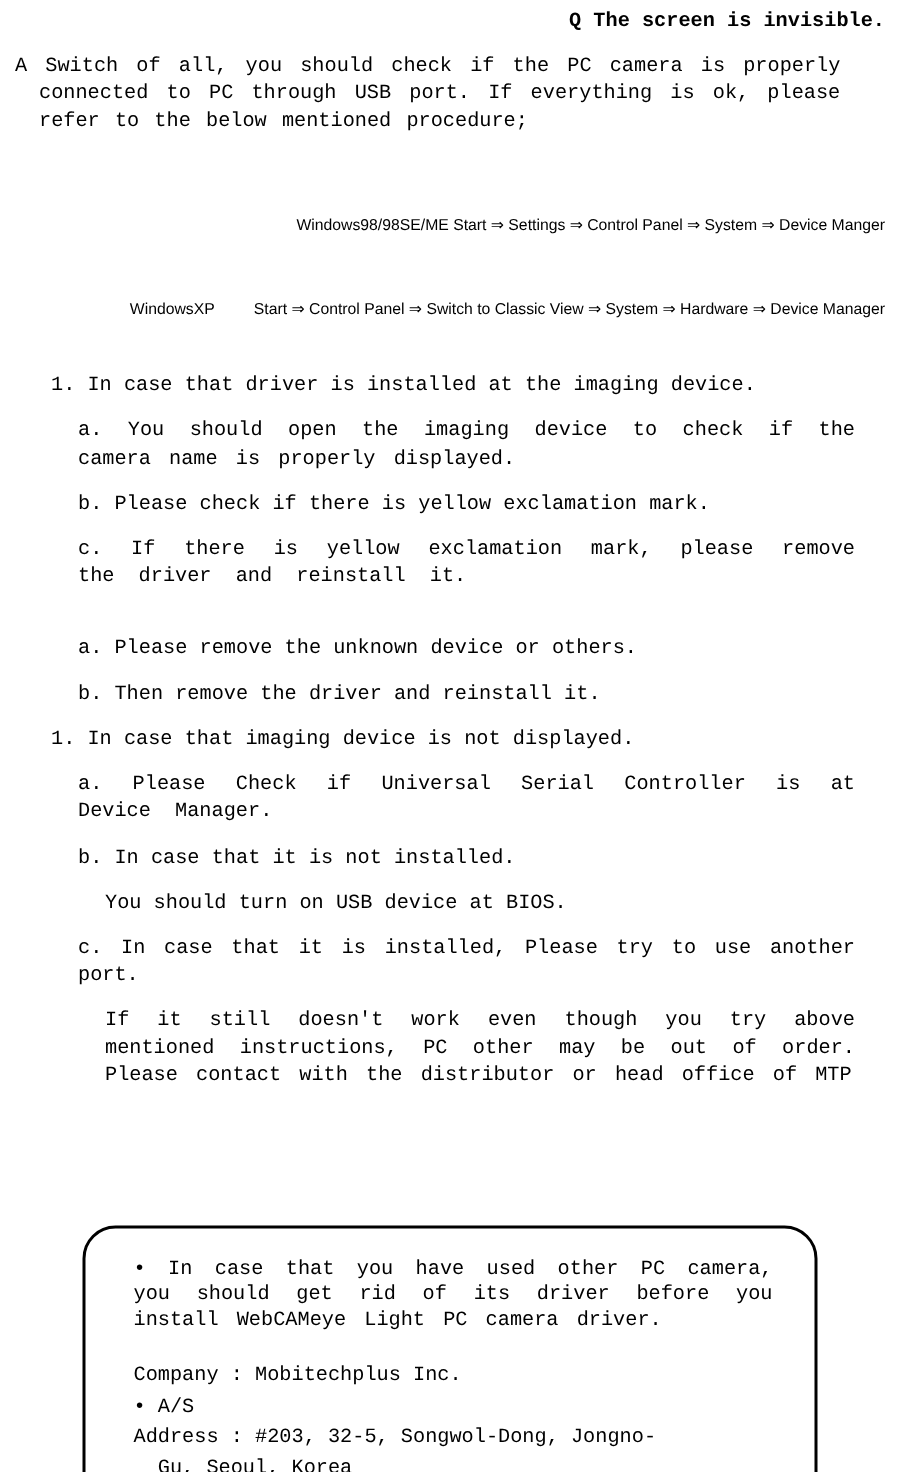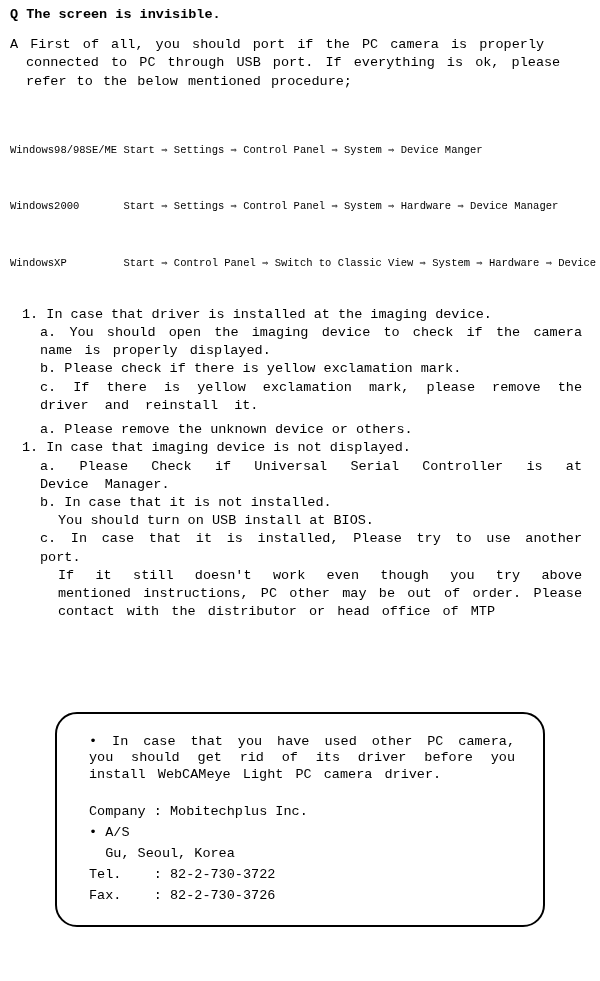--- a/index.html
+++ b/index.html
@@ -9,41 +9,43 @@
     color: #000;
     background: #fff;
     width: 600px;
     margin: 0;
     padding: 6px 10px 20px 10px;
     box-sizing: border-box;
   }
   .q-line {
     font-weight: bold;
     margin-bottom: 12px;
+    text-align: right;
   }
   .a-block {
     text-align: justify;
     margin: 0 0 12px 0;
     padding-left: 0;
     word-spacing: 2px;
   }
   .os-table {
     font-size: 10.5px;
     line-height: 1.8;
     margin-bottom: 14px;
     white-space: pre;
-    font-family: Liberation Mono, monospace;
+    font-family: Liberation Sans, sans-serif;
+    text-align: right;
   }
   .os-row { }
   .num-block {
     text-align: justify;
     margin: 0 8px 0 12px;
   }
   .num-block p {
-    margin: 0;
+    margin: 12px;
   }
   .sub-indent { padding-left: 18px; text-align: justify; }
   .sub-indent2 { padding-left: 36px; text-align: justify; }
   .note-box-wrap {
     margin: 90px auto 30px auto;
     width: 490px;
   }
   .note-box {
     border: 2.5px solid #000;
     border-radius: 22px;
@@ -56,49 +58,50 @@
   .justify { text-align: justify; }
   .spread { text-align: justify; word-spacing: 4px; }
   .spread-more { text-align: justify; word-spacing: 8px; }
 </style>
 </head>
 <body>
 
 <div class="q-line">Q The screen is invisible.</div>
 
 <div class="a-block">
-  <div class="spread">A First of all, you should port if the PC camera is properly</div>
+  <div class="spread">A Switch of all, you should check if the PC camera is properly</div>
   <div class="spread" style="padding-left:16px;">connected to PC through USB port. If everything is ok, please</div>
   <div style="padding-left:16px;">refer to the below mentioned procedure;</div>
 </div>
 
 <div class="os-table">
   <div class="os-row">Windows98/98SE/ME Start ⇒ Settings ⇒ Control Panel ⇒ System ⇒ Device Manger</div>
-  <div class="os-row">Windows2000       Start ⇒ Settings ⇒ Control Panel ⇒ System ⇒ Hardware ⇒ Device Manager</div>
   <div class="os-row">WindowsXP         Start ⇒ Control Panel ⇒ Switch to Classic View ⇒ System ⇒ Hardware ⇒ Device Manager</div>
 </div>
 
 <div class="num-block">
   <p>1. In case that driver is installed at the imaging device.</p>
   <p class="sub-indent spread">a. You should open the imaging device to check if the camera name is properly displayed.</p>
   <p class="sub-indent">b. Please check if there is yellow exclamation mark.</p>
   <p class="sub-indent spread-more">c. If there is yellow exclamation mark, please remove the driver and reinstall it.</p>
   <p style="height:6px;"></p>
   <p class="sub-indent">a. Please remove the unknown device or others.</p>
+  <p class="sub-indent">b. Then remove the driver and reinstall it.</p>
   <p>1. In case that imaging device is not displayed.</p>
   <p class="sub-indent spread-more">a. Please Check if Universal Serial Controller is at Device Manager.</p>
   <p class="sub-indent">b. In case that it is not installed.</p>
-  <p class="sub-indent2">You should turn on USB install at BIOS.</p>
+  <p class="sub-indent2">You should turn on USB device at BIOS.</p>
   <p class="sub-indent spread">c. In case that it is installed, Please try to use another port.</p>
   <p class="sub-indent2 spread">If it still doesn't work even though you try above mentioned instructions, PC other may be out of order. Please contact with the distributor or head office of MTP</p>
 </div>
 
 <div class="note-box-wrap">
   <div class="note-box">
     <p class="spread">• In case that you have used other PC camera, you should get rid of its driver before you install WebCAMeye Light PC camera driver.</p>
     <p style="height:12px;"></p>
     <p>Company : Mobitechplus Inc.</p>
     <p>• A/S</p>
+    <p>Address : #203, 32-5, Songwol-Dong, Jongno-</p>
     <p style="white-space:pre;">  Gu, Seoul, Korea</p>
     <p style="white-space:pre;">Tel.    : 82-2-730-3722</p>
     <p style="white-space:pre;">Fax.    : 82-2-730-3726</p>
   </div>
 </div>
 
 </body></html>

